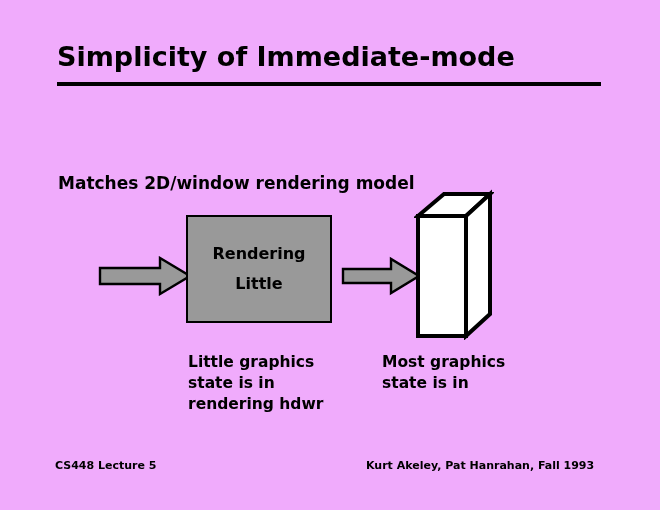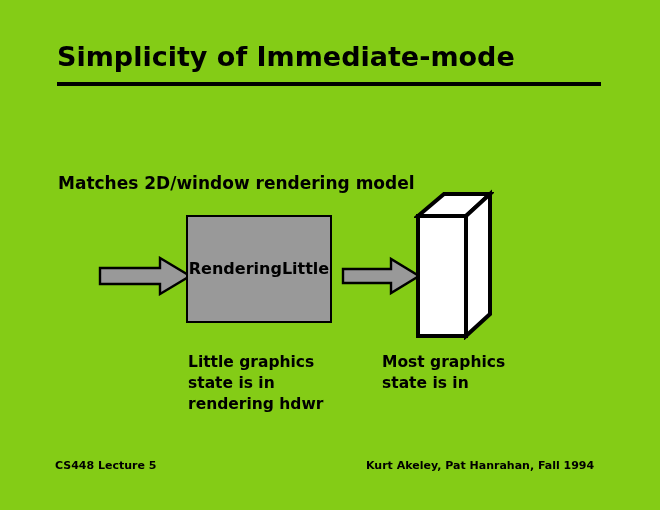--- a/index.html
+++ b/index.html
@@ -15,21 +15,21 @@
     font-family: "DejaVu Sans", sans-serif;
     color: #000000;
   }
 
   #slide {
     position: absolute;
     left: 0;
     top: 0;
     width: 660px;
     height: 510px;
-    background: #84cc16;
+    background: #f0abfc;
   }
 
   
   #slide-title {
     position: absolute;
     left: 57px;
     top: 40px;
     width: 560px;
     font-size: 27px;
     font-weight: bold;
@@ -69,20 +69,21 @@
   #render-box {
     position: absolute;
     left: 186px;
     top: 35px;
     width: 146px;
     height: 108px;
     background: #999999;
     border: 2px solid #000000;
     box-sizing: border-box;
     display: flex;
+    flex-direction: column;
     align-items: center;
     justify-content: center;
   }
   .render-box-line {
     font-size: 16px;
     font-weight: bold;
     color: #000000;
     line-height: 30px;
   }
 
@@ -161,15 +162,15 @@
     <div>state is in</div>
     <div>rendering hdwr</div>
   </div>
 
   <div class="caption" id="caption-right">
     <div>Most graphics</div>
     <div>state is in</div>
   </div>
 
   <div class="footer-text" id="footer-left">CS448 Lecture 5</div>
-  <div class="footer-text" id="footer-right">Kurt Akeley, Pat Hanrahan, Fall 1994</div>
+  <div class="footer-text" id="footer-right">Kurt Akeley, Pat Hanrahan, Fall 1993</div>
 
 </div>
 
 </body></html>

